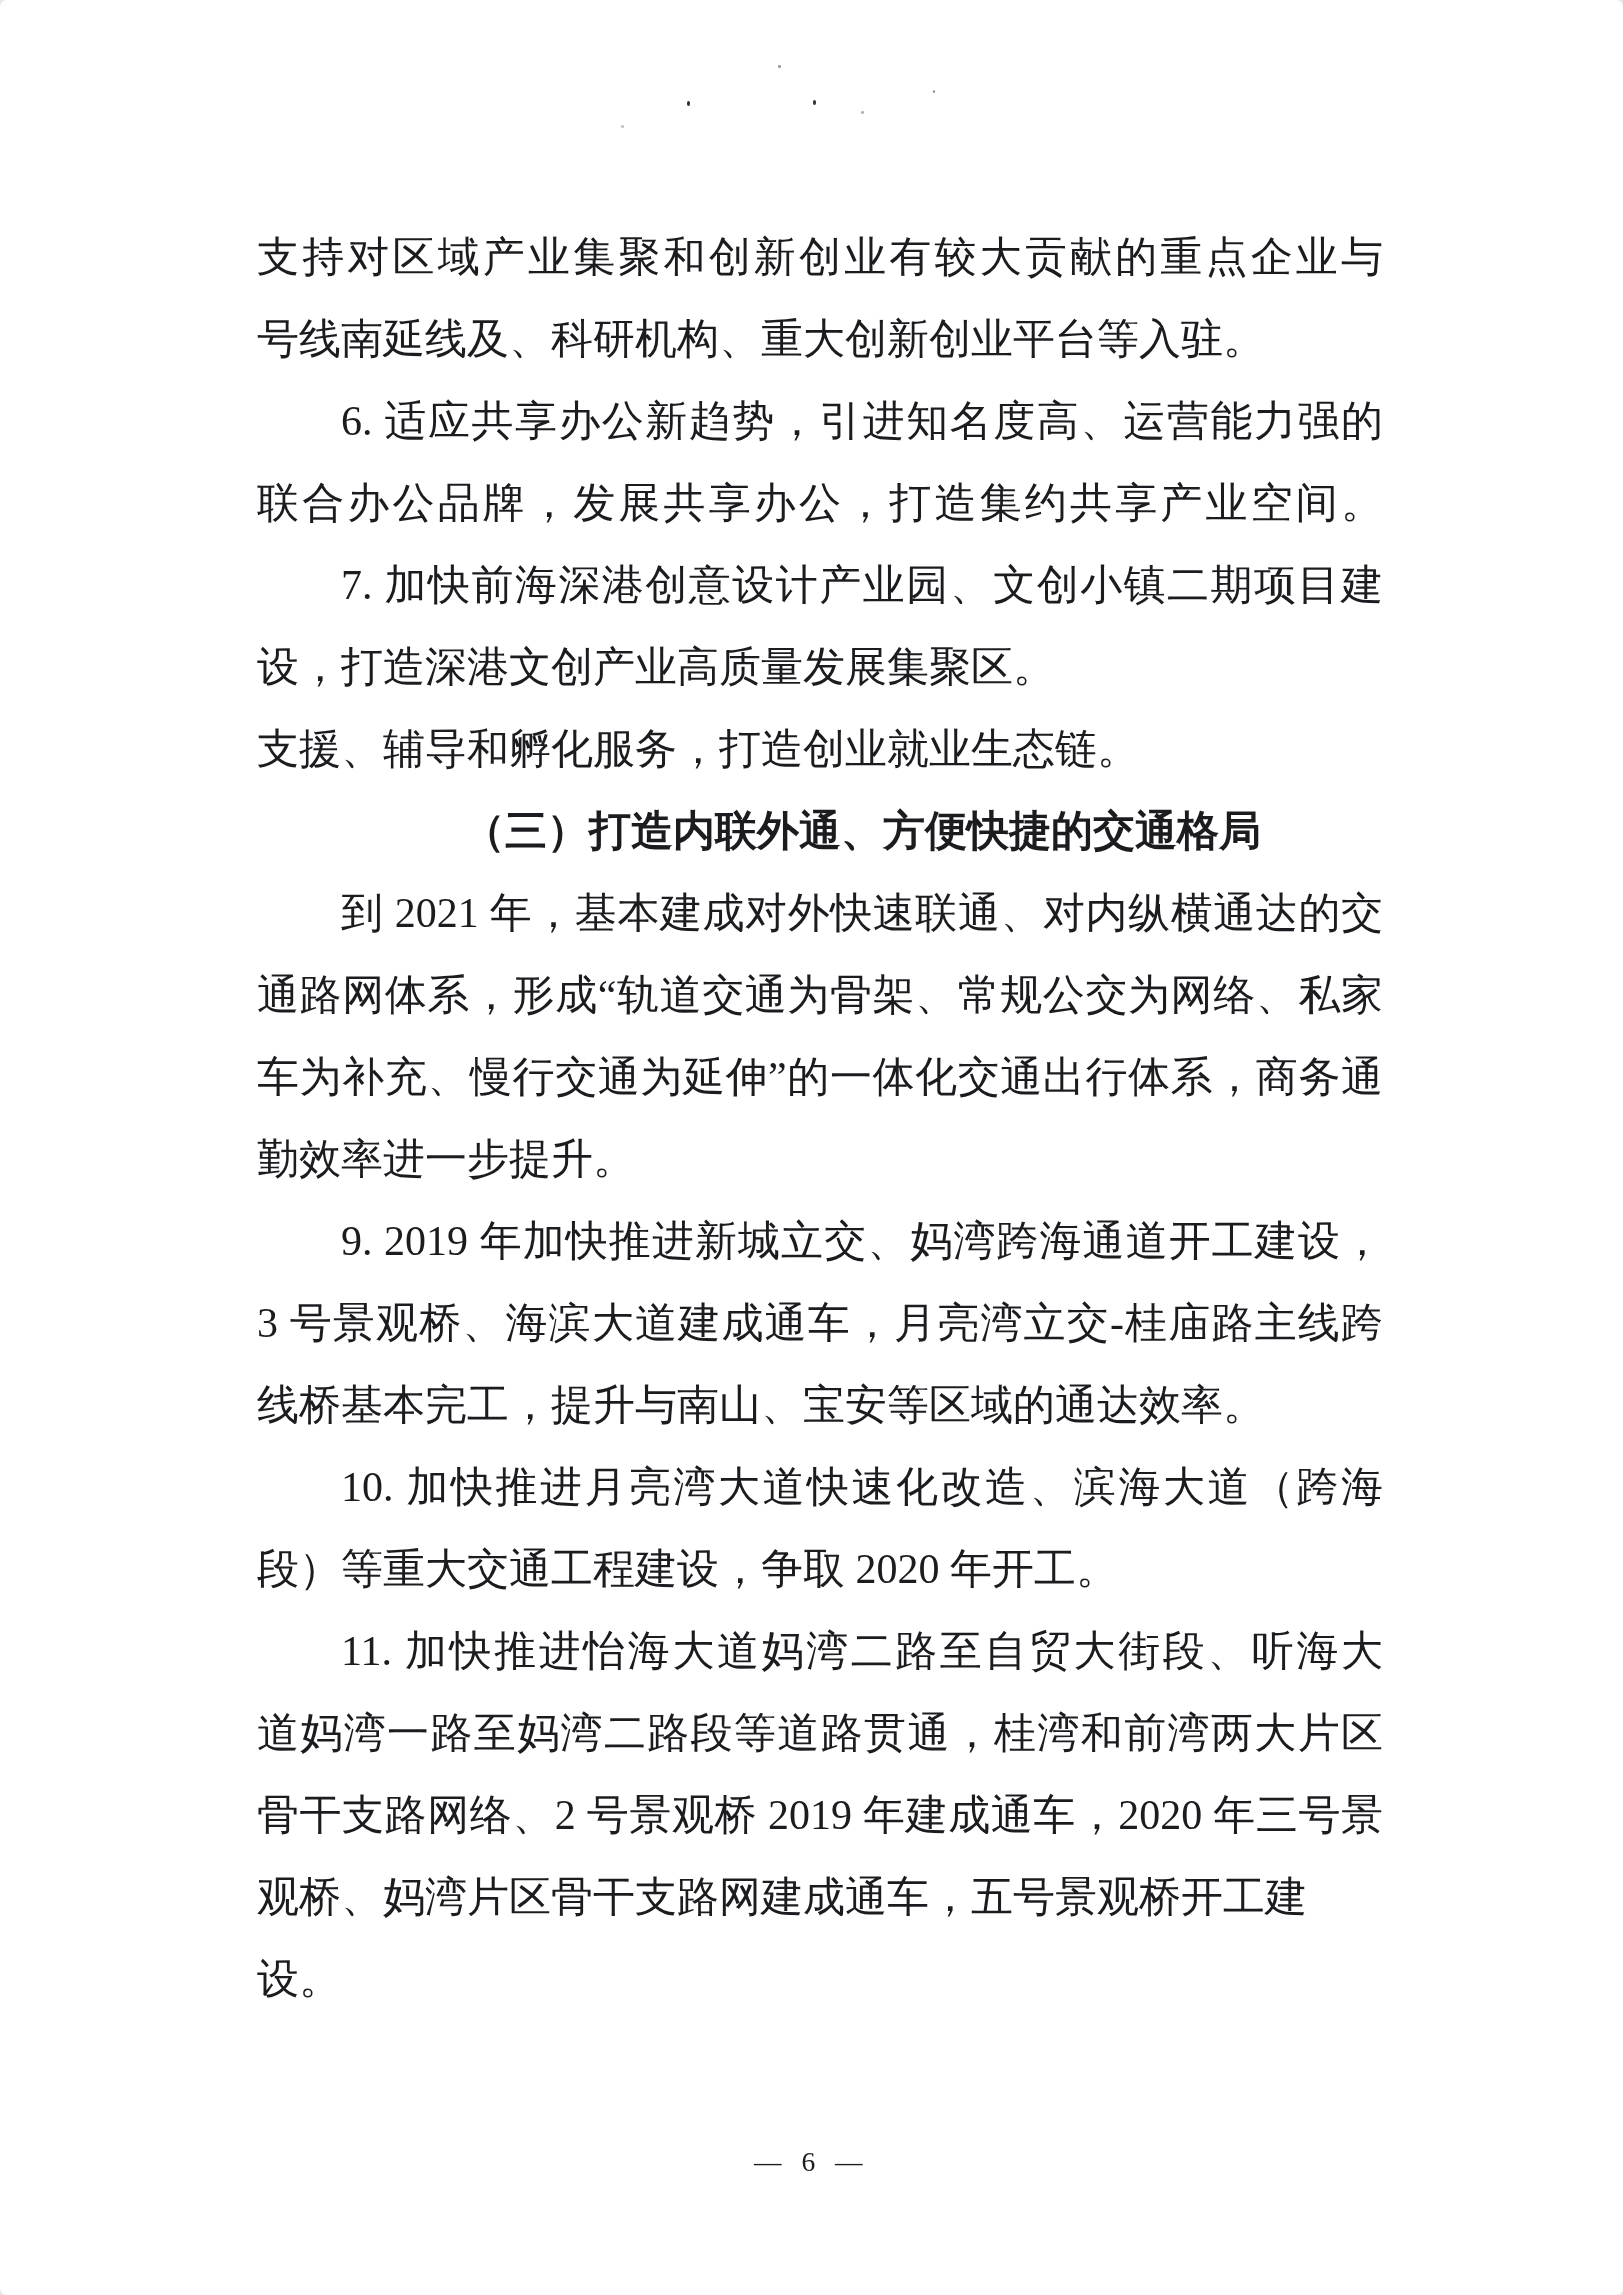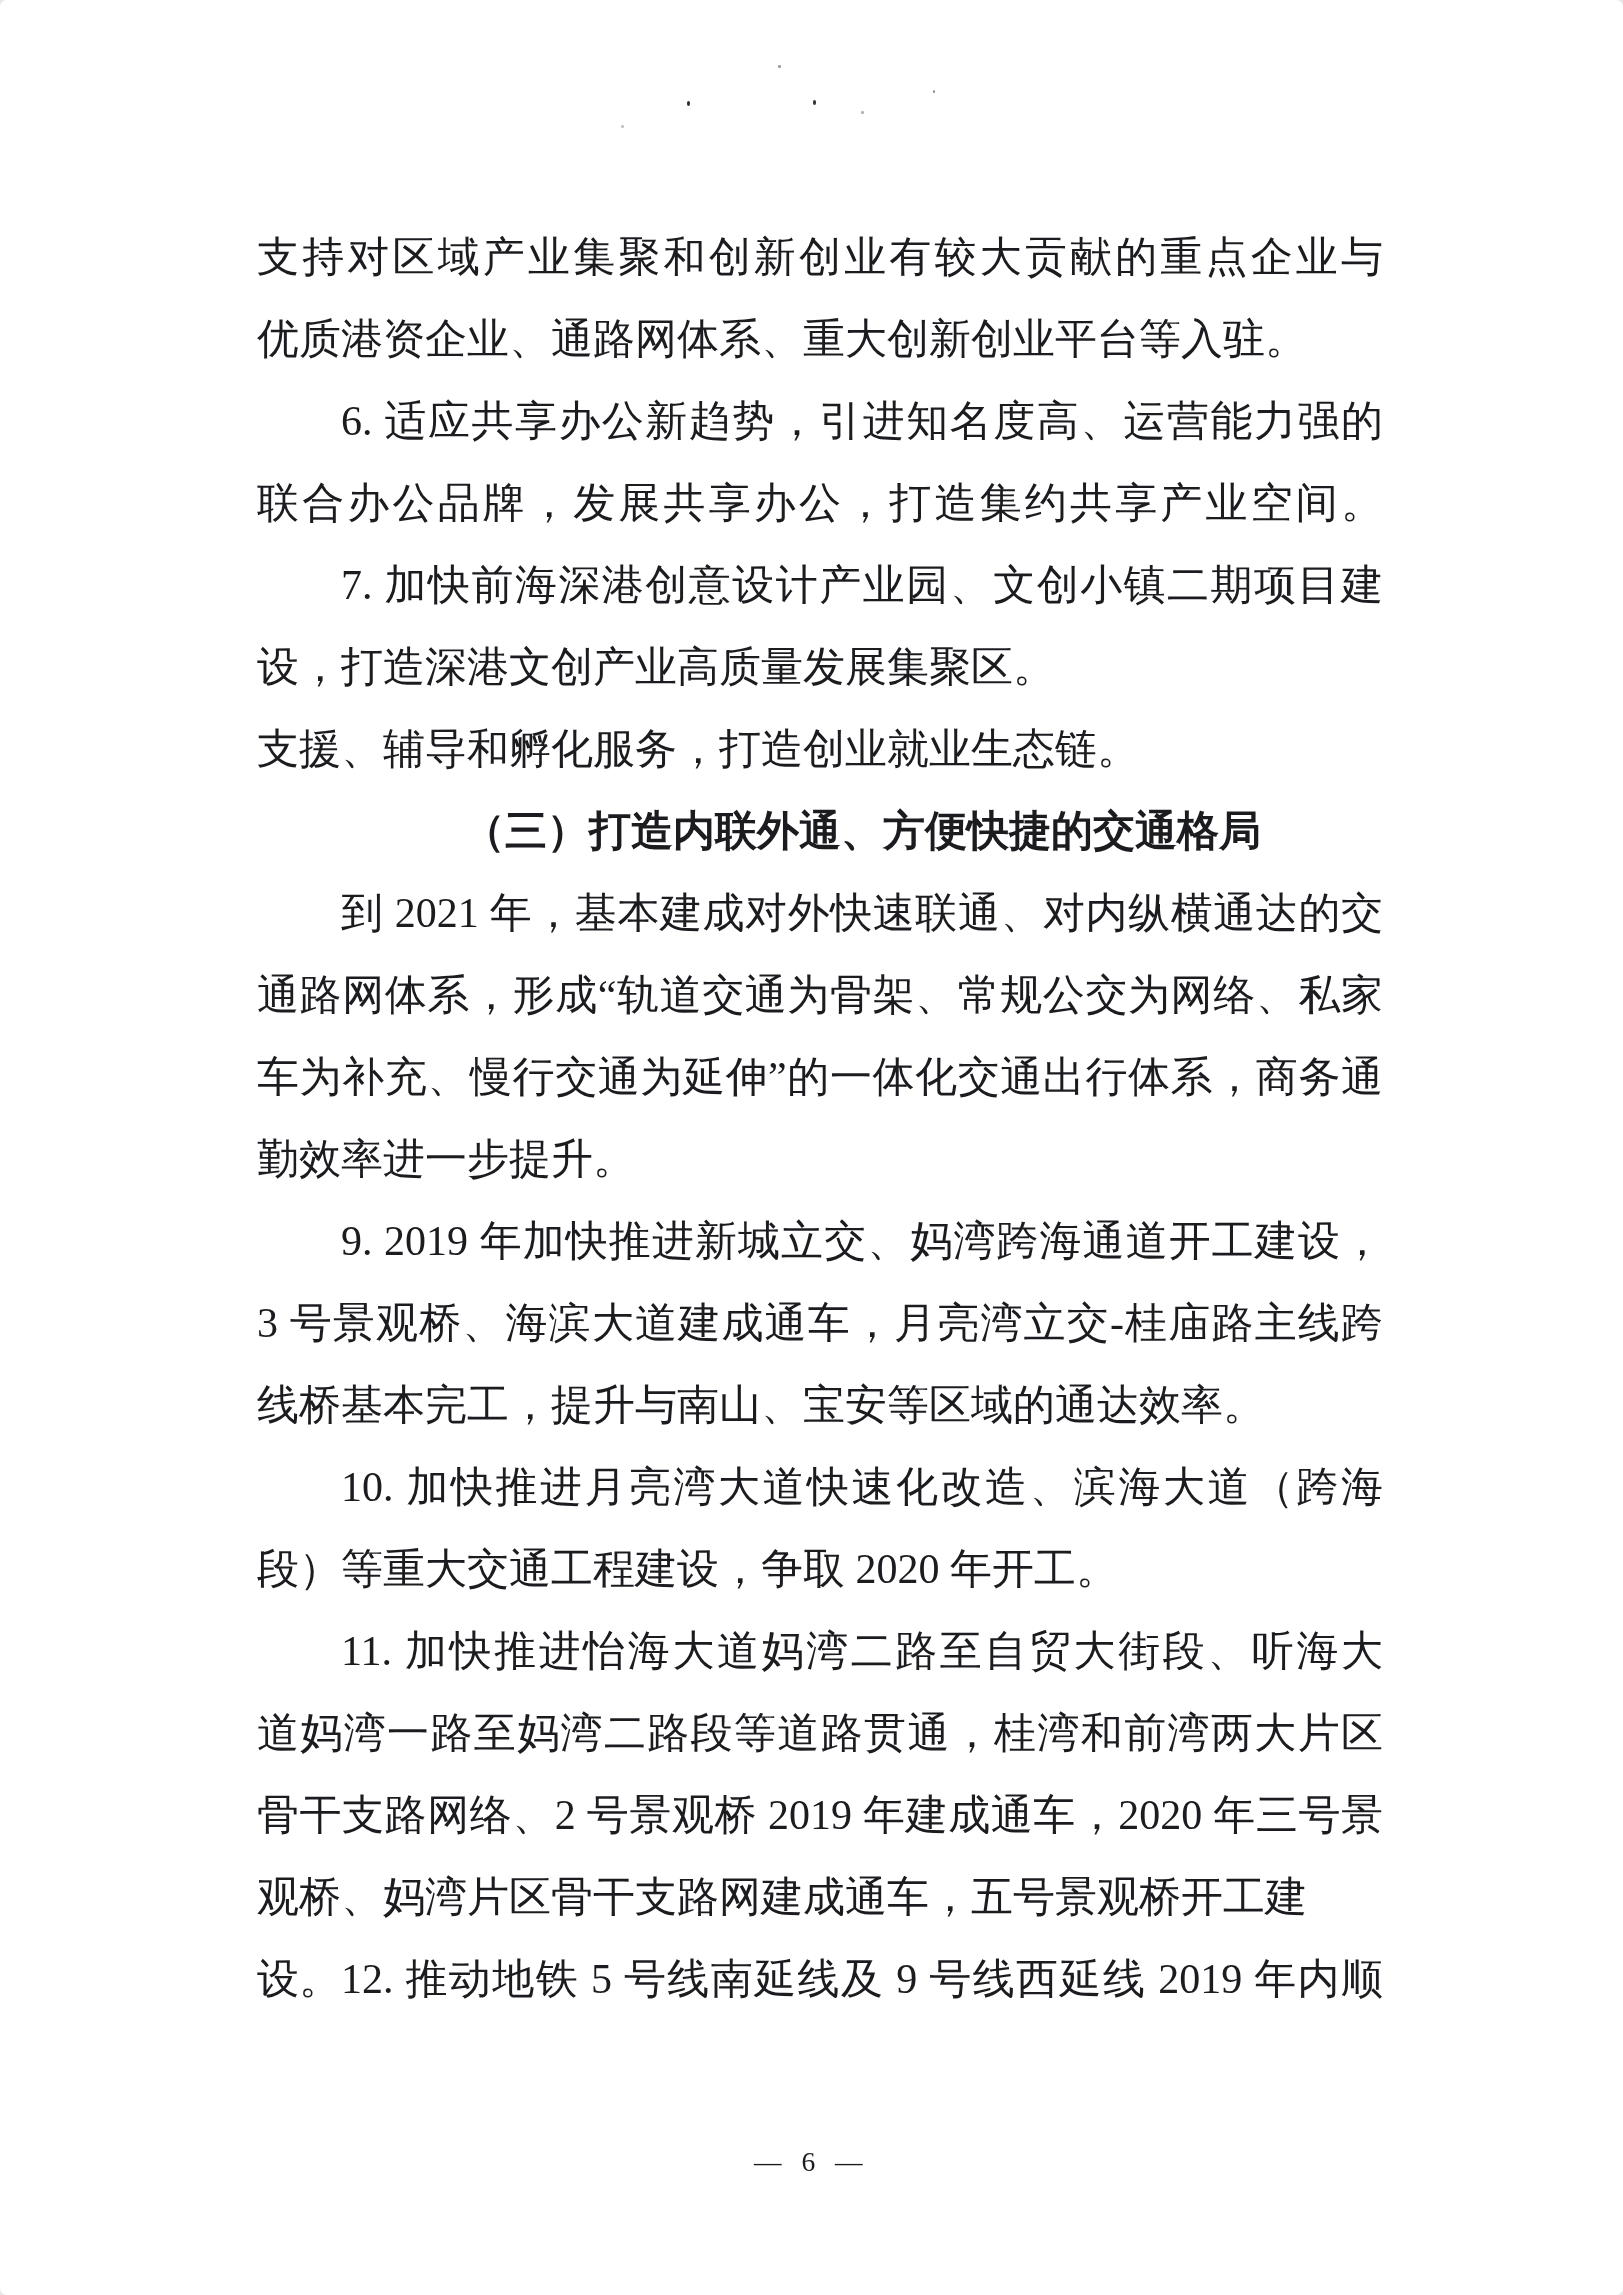--- a/index.html
+++ b/index.html
@@ -74,39 +74,38 @@
 
   <span class="speck s1"></span>
   <span class="speck s2"></span>
   <span class="speck s3"></span>
   <span class="speck s4"></span>
   <span class="speck s5"></span>
   <span class="speck s6"></span>
 
   <div class="text-block">
     <div class="line justify">支持对区域产业集聚和创新创业有较大贡献的重点企业与</div>
-    <div class="line">优质港资企业、通路网体系、重大创新创业平台等入驻。</div>
+    <div class="line">号线南延线及、科研机构、重大创新创业平台等入驻。</div>
     <div class="line indent justify">6. 适应共享办公新趋势，引进知名度高、运营能力强的</div>
     <div class="line justify">联合办公品牌，发展共享办公，打造集约共享产业空间。</div>
     <div class="line indent justify">7. 加快前海深港创意设计产业园、文创小镇二期项目建</div>
     <div class="line">设，打造深港文创产业高质量发展集聚区。</div>
     <div class="line">支援、辅导和孵化服务，打造创业就业生态链。</div>
     <div class="line indent bold">（三）打造内联外通、方便快捷的交通格局</div>
     <div class="line indent justify">到 2021 年，基本建成对外快速联通、对内纵横通达的交</div>
     <div class="line justify">通路网体系，形成“轨道交通为骨架、常规公交为网络、私家</div>
     <div class="line justify">车为补充、慢行交通为延伸”的一体化交通出行体系，商务通</div>
     <div class="line">勤效率进一步提升。</div>
     <div class="line indent justify">9. 2019 年加快推进新城立交、妈湾跨海通道开工建设，</div>
     <div class="line justify">3 号景观桥、海滨大道建成通车，月亮湾立交-桂庙路主线跨</div>
     <div class="line">线桥基本完工，提升与南山、宝安等区域的通达效率。</div>
     <div class="line indent justify">10. 加快推进月亮湾大道快速化改造、滨海大道（跨海</div>
     <div class="line">段）等重大交通工程建设，争取 2020 年开工。</div>
     <div class="line indent justify">11. 加快推进怡海大道妈湾二路至自贸大街段、听海大</div>
     <div class="line justify">道妈湾一路至妈湾二路段等道路贯通，桂湾和前湾两大片区</div>
     <div class="line justify">骨干支路网络、2 号景观桥 2019 年建成通车，2020 年三号景</div>
     <div class="line">观桥、妈湾片区骨干支路网建成通车，五号景观桥开工建设。</div>
-    <div class="line indent justify">12. 推动地铁 5 号线南延线及 9 号线西延线 2019 年内顺</div>
   </div>
 
   <div class="page-number">— 6 —</div>
 
 </div>
 
 
 </body></html>

